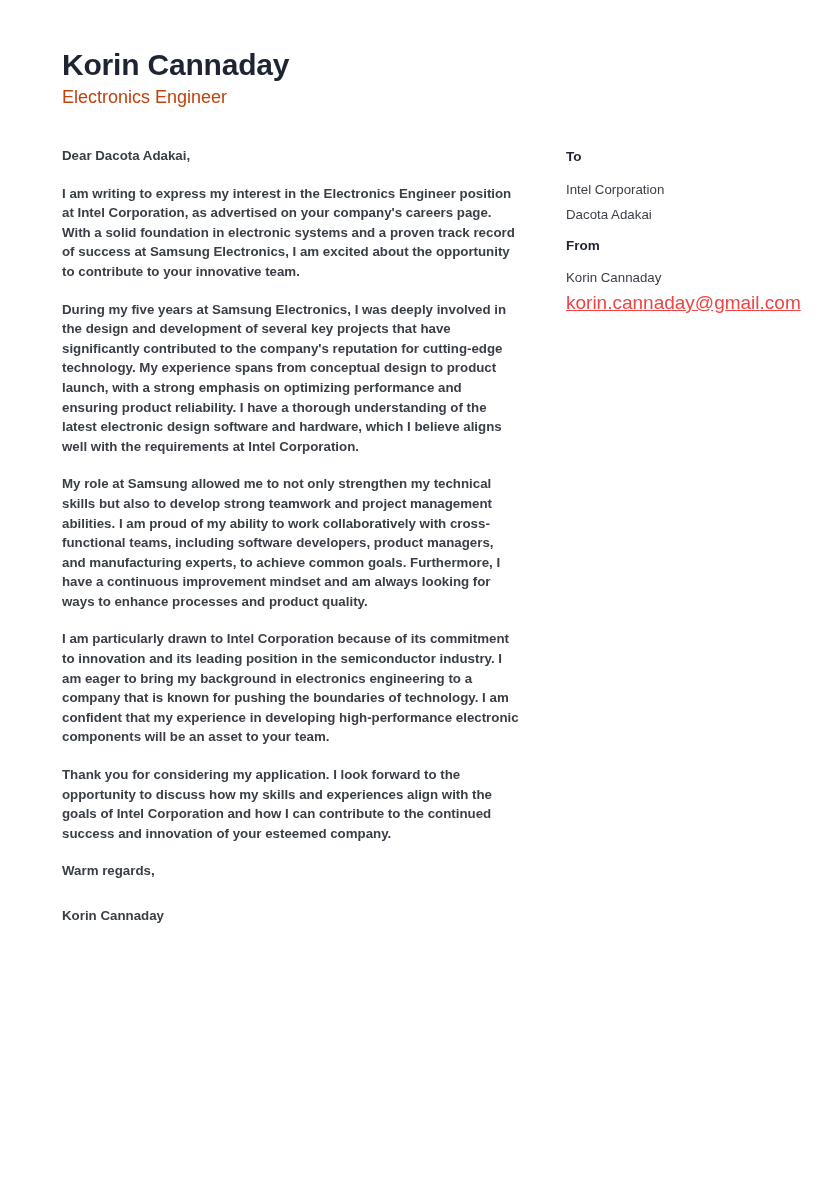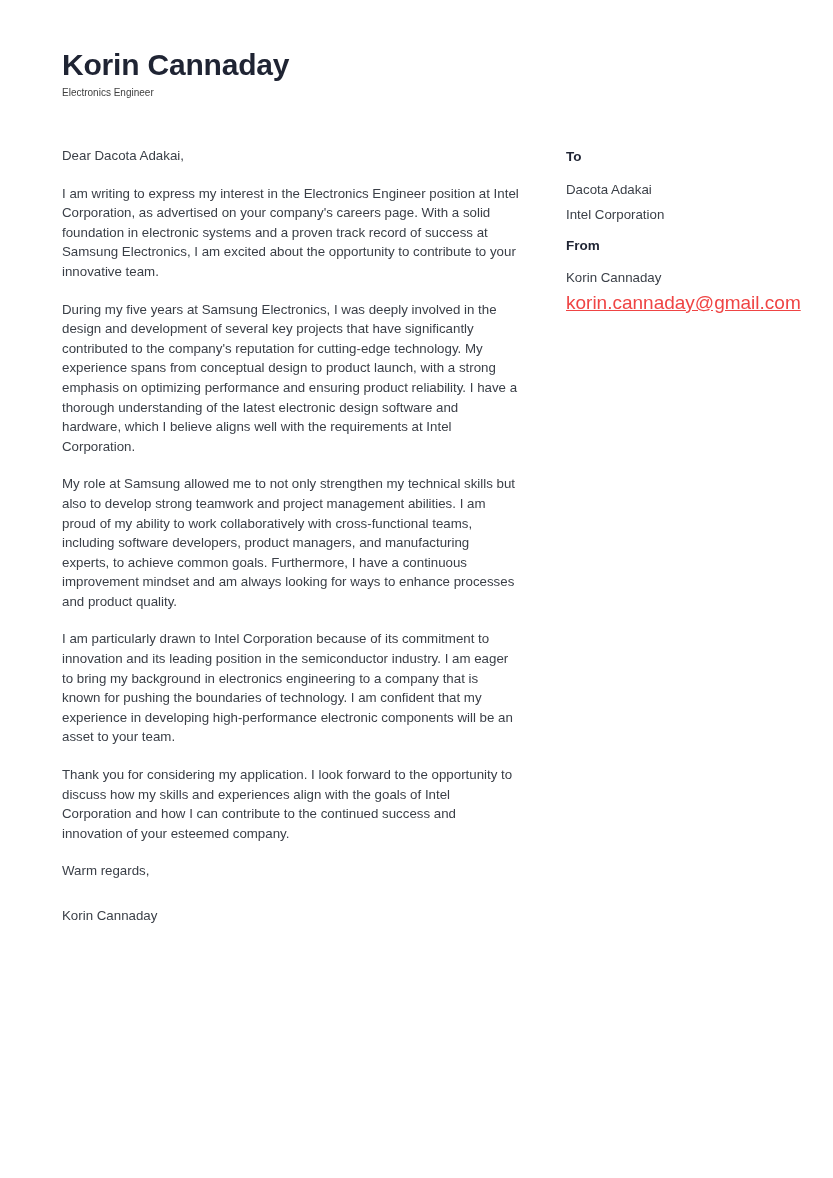--- a/index.html
+++ b/index.html
@@ -30,33 +30,34 @@
   }
   .candidate-name {
     font-size: 30px;
     font-weight: bold;
     color: #1f2433;
     letter-spacing: -0.2px;
     line-height: 1.12;
     margin: 0;
   }
   .candidate-title {
-    font-size: 10px;
+    font-size: 18px;
     font-weight: normal;
-    color: #404040;
+    color: #c2410c;
     line-height: 1.3;
     margin: 4px 0 0 0;
   }
 
   
   .letter-body {
     position: absolute;
     left: 62px;
     top: 146px;
     width: 458px;
+    font-weight: bold;
   }
   .salutation,
   .para,
   .closing,
   .signature {
     font-size: 13.3px;
     color: #3a3f47;
     line-height: 19.6px;
     margin: 0 0 18px 0;
     text-align: left;
@@ -116,22 +117,22 @@
     <p class="para">I am particularly drawn to Intel Corporation because of its commitment to innovation and its leading position in the semiconductor industry. I am eager to bring my background in electronics engineering to a company that is known for pushing the boundaries of technology. I am confident that my experience in developing high-performance electronic components will be an asset to your team.</p>
     <p class="para">Thank you for considering my application. I look forward to the opportunity to discuss how my skills and experiences align with the goals of Intel Corporation and how I can contribute to the continued success and innovation of your esteemed company.</p>
     <p class="closing">Warm regards,</p>
     <p class="signature">Korin Cannaday</p>
   </div>
 
   <div class="sidebar">
 
     <div class="side-block">
       <p class="side-heading">To</p>
+      <p class="side-line">Intel Corporation</p>
       <p class="side-line">Dacota Adakai</p>
-      <p class="side-line">Intel Corporation</p>
     </div>
 
     <div class="side-block">
       <p class="side-heading">From</p>
       <p class="side-line">Korin Cannaday</p>
       <a class="side-link" href="#">korin.cannaday@gmail.com</a>
     </div>
 
   </div>
 

